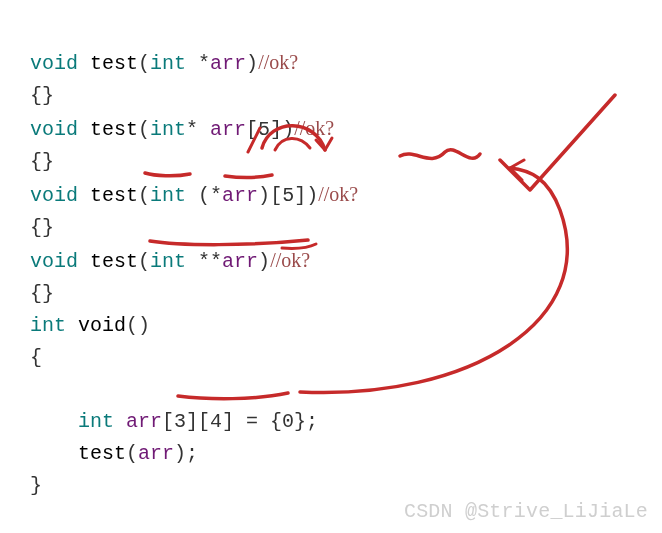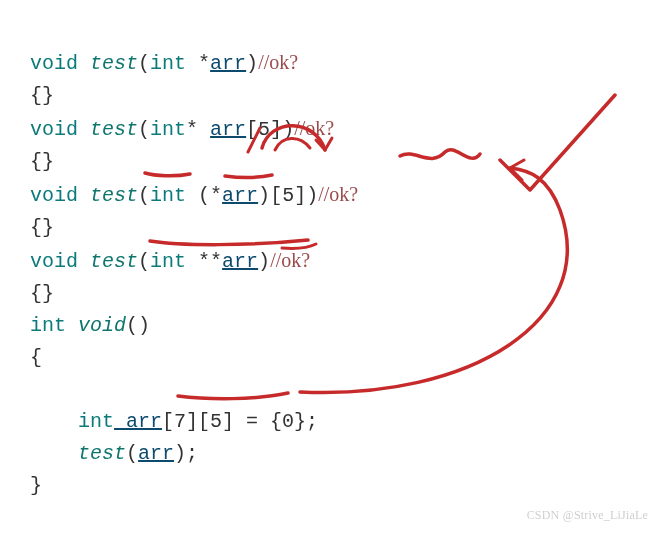--- a/index.html
+++ b/index.html
@@ -12,31 +12,31 @@
     font-size: 20px;
     position: relative;
     overflow: hidden;
   }
   .code {
     padding: 14px 0 0 30px;
     line-height: 32px;
     white-space: pre;
   }
   .kw    { color: #0a7a7a; }  
-  .fn    { color: #0f766e; font-style: italic; }  
-  .ident { color: #0c4a6e; text-decoration: underline;   }   
+  .fn    { color: #000000; }  
+  .ident { color: #701a75;   }   
   .op    { color: #333;   }   
   .cm    { color: #9a4b4b; font-family: Liberation Serif, serif;}   
   .watermark {
     position: absolute;
     right: 14px;
     bottom: 10px;
     color: #cfcfcf;
-    font-family: Liberation Serif, serif;
-    font-size: 12px;
+    font-family: Liberation Mono, monospace;
+    font-size: 20px;
     letter-spacing: 0.2px;
   }
   svg.annot {
     position: absolute;
     left: 0;
     top: 0;
     pointer-events: none;
   }
   .stroke {
     fill: none;
@@ -55,21 +55,21 @@
 <span><span class="op">{}</span></span>
 <span><span class="kw">void</span> <span class="fn">test</span><span class="op">(</span><span class="kw">int</span><span class="op">* </span><span class="ident">arr</span><span class="op">[5]</span><span class="op">)</span><span class="cm">//ok?</span></span>
 <span><span class="op">{}</span></span>
 <span><span class="kw">void</span> <span class="fn">test</span><span class="op">(</span><span class="kw">int</span><span class="op"> (*</span><span class="ident">arr</span><span class="op">)</span><span class="op">[5]</span><span class="op">)</span><span class="cm">//ok?</span></span>
 <span><span class="op">{}</span></span>
 <span><span class="kw">void</span> <span class="fn">test</span><span class="op">(</span><span class="kw">int</span><span class="op"> **</span><span class="ident">arr</span><span class="op">)</span><span class="cm">//ok?</span></span>
 <span><span class="op">{}</span></span>
 <span><span class="kw">int</span> <span class="fn">void</span><span class="op">()</span></span>
 <span><span class="op">{</span></span>
 
-<span><span>    </span><span class="kw">int</span><span class="ident"> arr</span><span class="op">[7][5]</span><span class="op"> = {0};</span></span>
+<span><span>    </span><span class="kw">int</span><span class="ident"> arr</span><span class="op">[3][4]</span><span class="op"> = {0};</span></span>
 <span><span>    </span><span class="fn">test</span><span class="op">(</span><span class="ident">arr</span><span class="op">);</span></span>
 <span><span class="op">}</span></span>
 </div>
 
 <svg class="annot" width="662" height="533">
 
   <path class="stroke" d="M145 173 C155 176, 175 177, 190 174"></path>
 
   <path class="stroke" d="M225 176 C240 178, 258 178, 272 175"></path>
 

